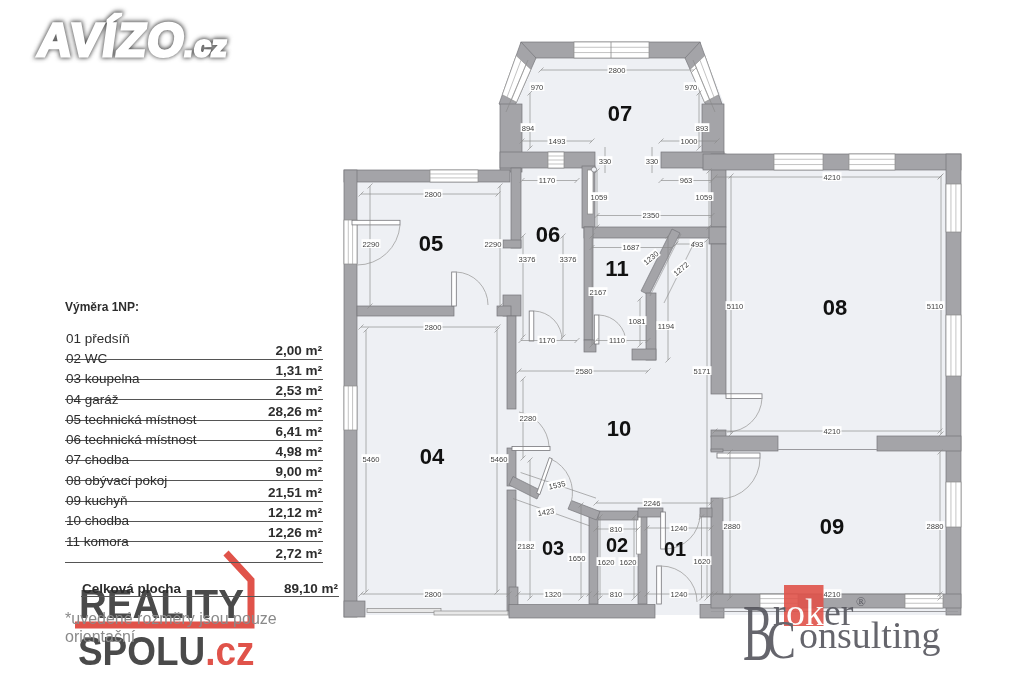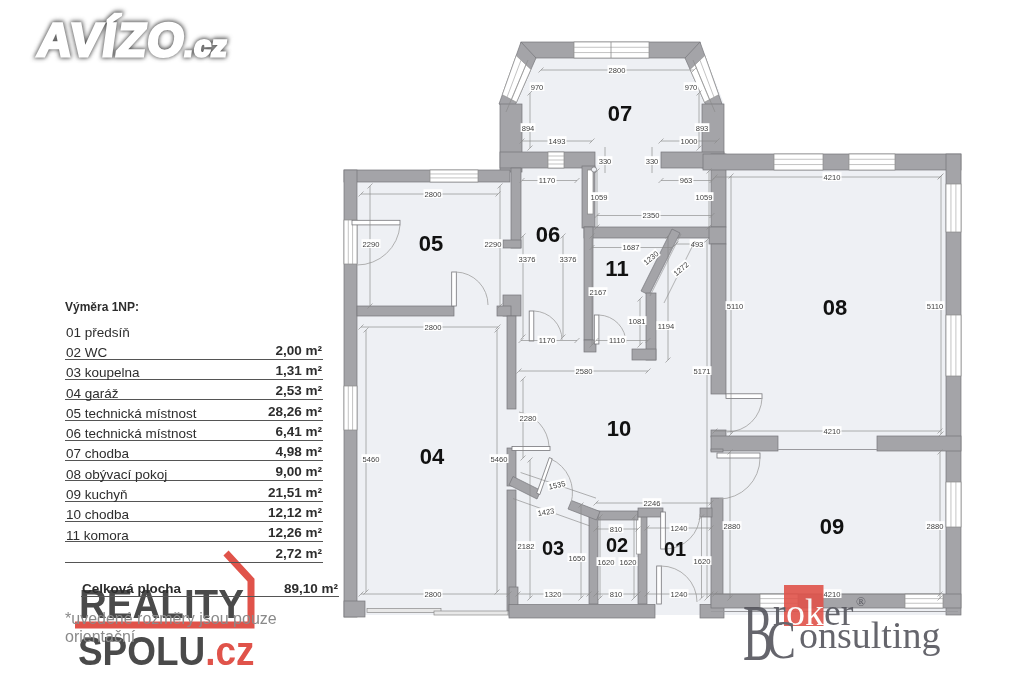--- a/index.html
+++ b/index.html
@@ -2,21 +2,21 @@
 <html><head><meta charset="utf-8">
 <style>
   html,body { margin:0; padding:0; }
   body { width:1024px; height:683px; position:relative; background:#ffffff; overflow:hidden;
          font-family:"Liberation Sans", sans-serif; }
   .avizo { position:absolute; left:0; top:0; }
   .table { position:absolute; left:65px; top:0; width:258px; color:#2d2d2d; font-size:13.5px; }
   .ttitle { position:absolute; left:0; top:300px; font-weight:bold; font-size:12px; }
   .trow { position:absolute; left:0; width:258px; height:20px;
            border-bottom:0.8px solid #555; }
-  .tl { position:absolute; left:1px; bottom:19px; }
+  .tl { position:absolute; left:1px; bottom:13px; }
   .tv { position:absolute; right:1px; bottom:1px; font-weight:bold; }
   .total { position:absolute; left:0; top:580px; width:258px; border-bottom:0.8px solid #555; height:16px;margin-left:16px; }
   .total .tl, .total .tv { font-weight:bold; bottom:0; }
   .note { position:absolute; left:0; top:610px; font-size:16px; color:#8a8a8a; }
   .rs { position:absolute; left:75px; top:546px; width:260px; height:137px; }
   .rs .t1 { position:absolute; left:4px; top:35px; font-weight:bold; font-size:41px;
              letter-spacing:0px; color:#4a4a4a; transform:scaleX(0.94); transform-origin:left; }
   .rs .t2 { position:absolute; left:3px; top:82px; font-weight:bold; font-size:41px;
              letter-spacing:0px; color:#4a4a4a; transform:scaleX(0.90); transform-origin:left; }
   .rs .t2 .cz { color:#e0534a; }

